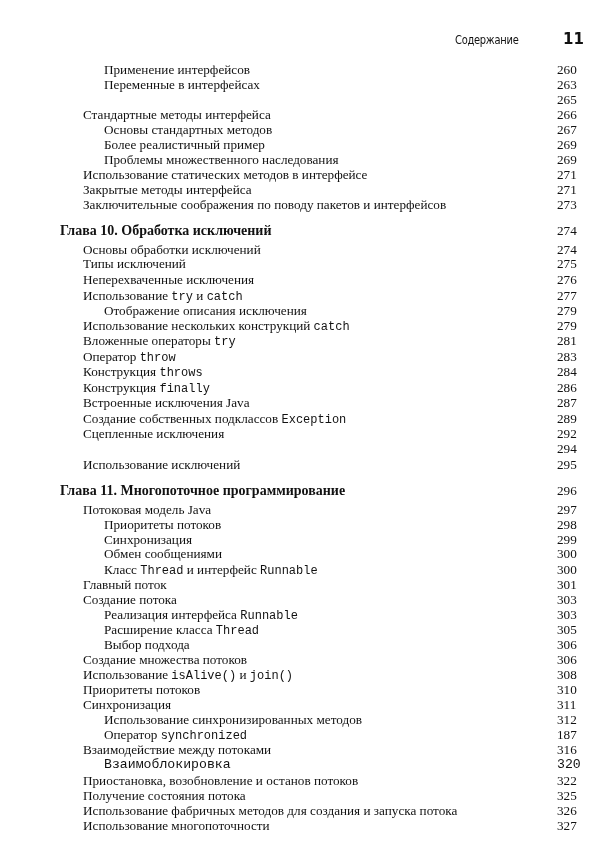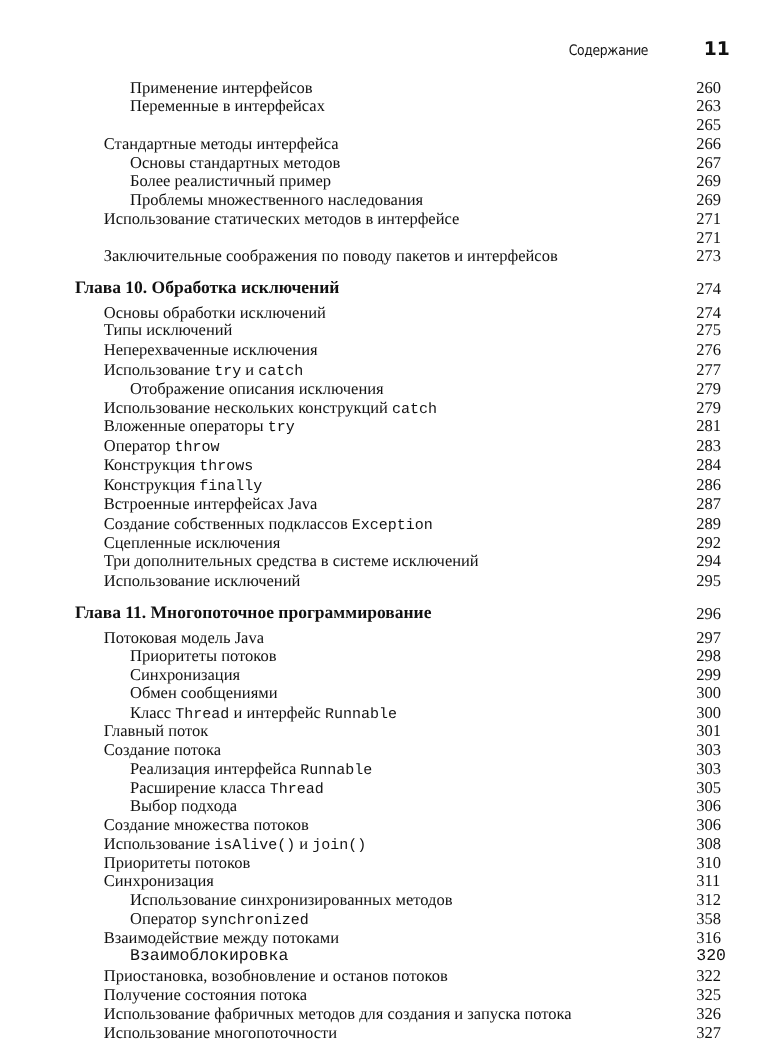--- a/index.html
+++ b/index.html
@@ -51,20 +51,21 @@
     </div>
     <div class="row l2" style="top: 152px;">
       <span class="t"><span>Проблемы множественного наследования</span></span>
       <span class="p">269</span>
     </div>
     <div class="row l1" style="top: 167px;">
       <span class="t"><span>Использование статических методов в интерфейсе</span></span>
       <span class="p">271</span>
     </div>
     <div class="row l1" style="top: 182px;">
+      <span class="t"><span>Закрытые методы интерфейса</span></span>
       <span class="p">271</span>
     </div>
     <div class="row l1" style="top: 197px;">
       <span class="t"><span>Заключительные соображения по поводу пакетов и интерфейсов</span></span>
       <span class="p">273</span>
     </div>
     <div class="row chap" style="top: 223px;">
       <span class="t"><span>Глава 10. Обработка исключений</span></span>
       <span class="p">274</span>
     </div>
@@ -102,33 +103,32 @@
     </div>
     <div class="row l1" style="top: 364px;">
       <span class="t"><span>Конструкция </span><code>throws</code></span>
       <span class="p">284</span>
     </div>
     <div class="row l1" style="top: 380px;">
       <span class="t"><span>Конструкция </span><code>finally</code></span>
       <span class="p">286</span>
     </div>
     <div class="row l1" style="top: 395px;">
-      <span class="t"><span>Встроенные интерфейсах Java</span></span>
+      <span class="t"><span>Встроенные исключения Java</span></span>
       <span class="p">287</span>
     </div>
     <div class="row l1" style="top: 411px; padding-left: 44px;">
       <span class="t"><span>Создание собственных подклассов </span><code>Exception</code></span>
       <span class="p">289</span>
     </div>
     <div class="row l1" style="top: 426px;">
       <span class="t"><span>Сцепленные исключения</span></span>
       <span class="p">292</span>
     </div>
     <div class="row l1" style="top: 441px;">
-      <span class="t"><span>Три дополнительных средства в системе исключений</span></span>
       <span class="p">294</span>
     </div>
     <div class="row l1" style="top: 457px;">
       <span class="t"><span>Использование исключений</span></span>
       <span class="p">295</span>
     </div>
     <div class="row chap" style="top: 483px;">
       <span class="t"><span>Глава 11. Многопоточное программирование</span></span>
       <span class="p">296</span>
     </div>
@@ -187,21 +187,21 @@
     <div class="row l1" style="top: 697px;">
       <span class="t"><span>Синхронизация</span></span>
       <span class="p">311</span>
     </div>
     <div class="row l2" style="top: 712px;">
       <span class="t"><span>Использование синхронизированных методов</span></span>
       <span class="p">312</span>
     </div>
     <div class="row l2" style="top: 727px;">
       <span class="t"><span>Оператор </span><code>synchronized</code></span>
-      <span class="p">358</span>
+      <span class="p">187</span>
     </div>
     <div class="row l1" style="top: 742px;">
       <span class="t"><span>Взаимодействие между потоками</span></span>
       <span class="p">316</span>
     </div>
     <div class="row l2" style="top: 757px; font-family: Liberation Mono, monospace;">
       <span class="t"><span>Взаимоблокировка</span></span>
       <span class="p">320</span>
     </div>
     <div class="row l1" style="top: 773px;">

